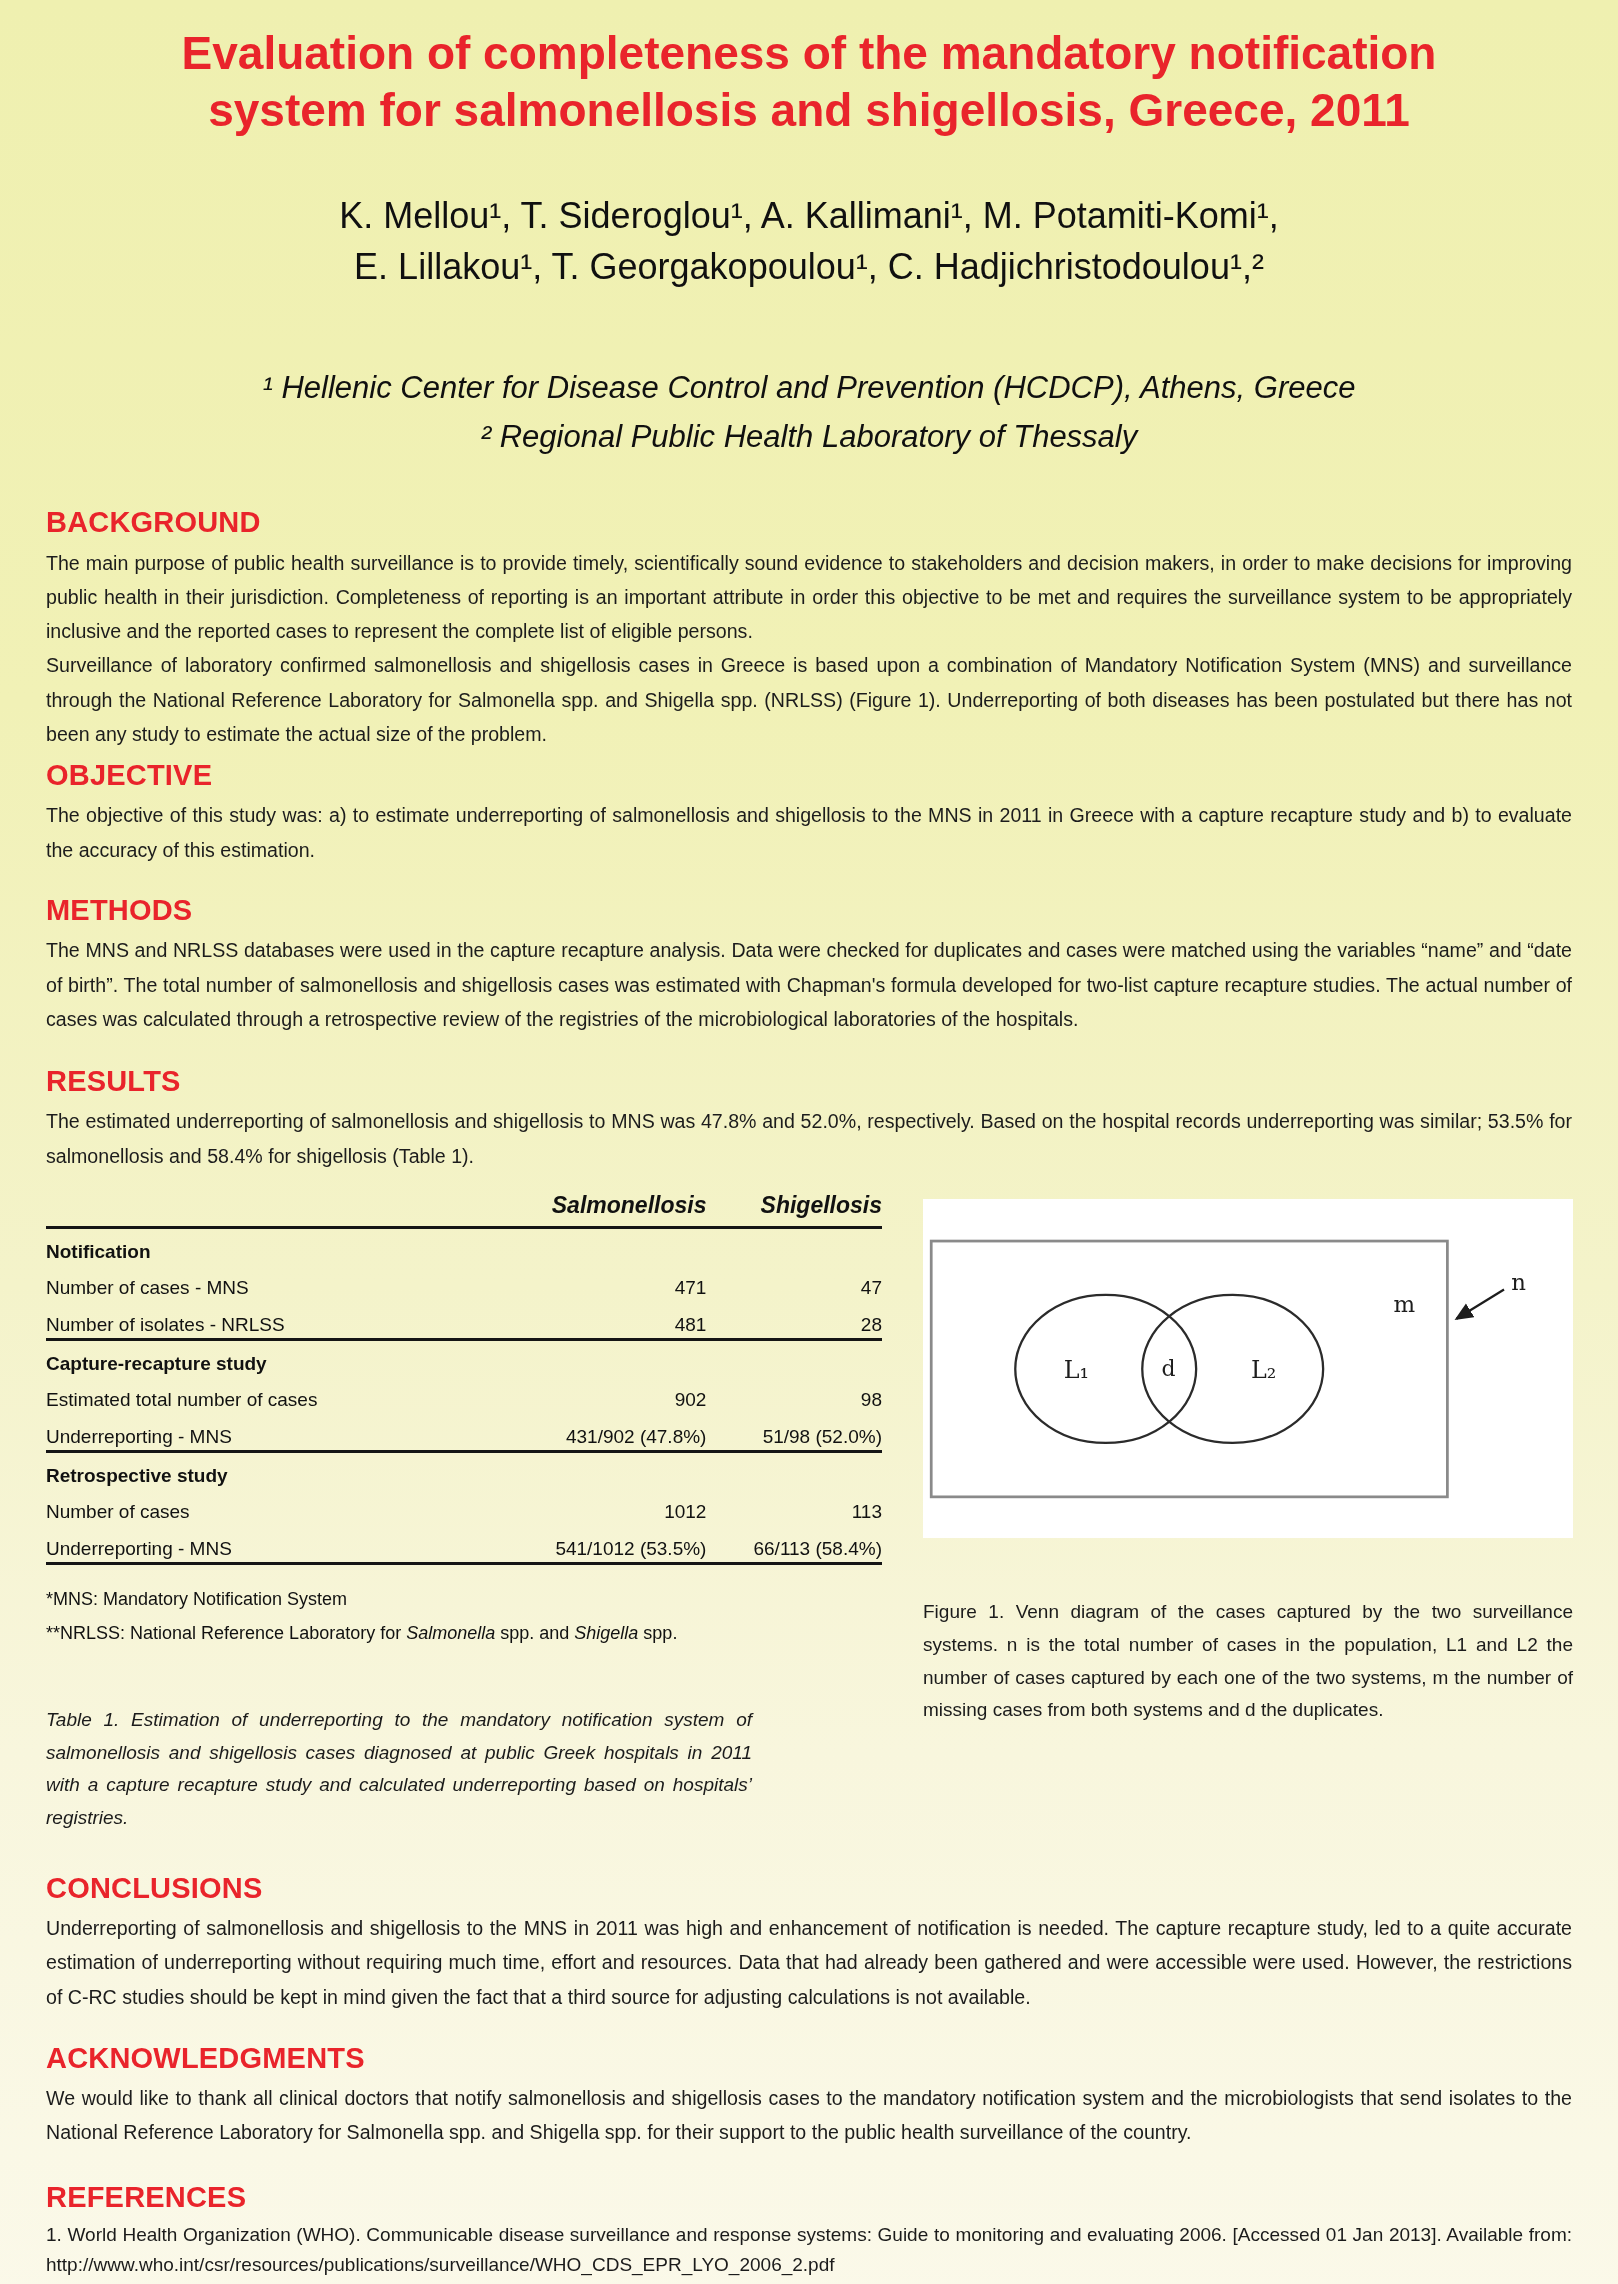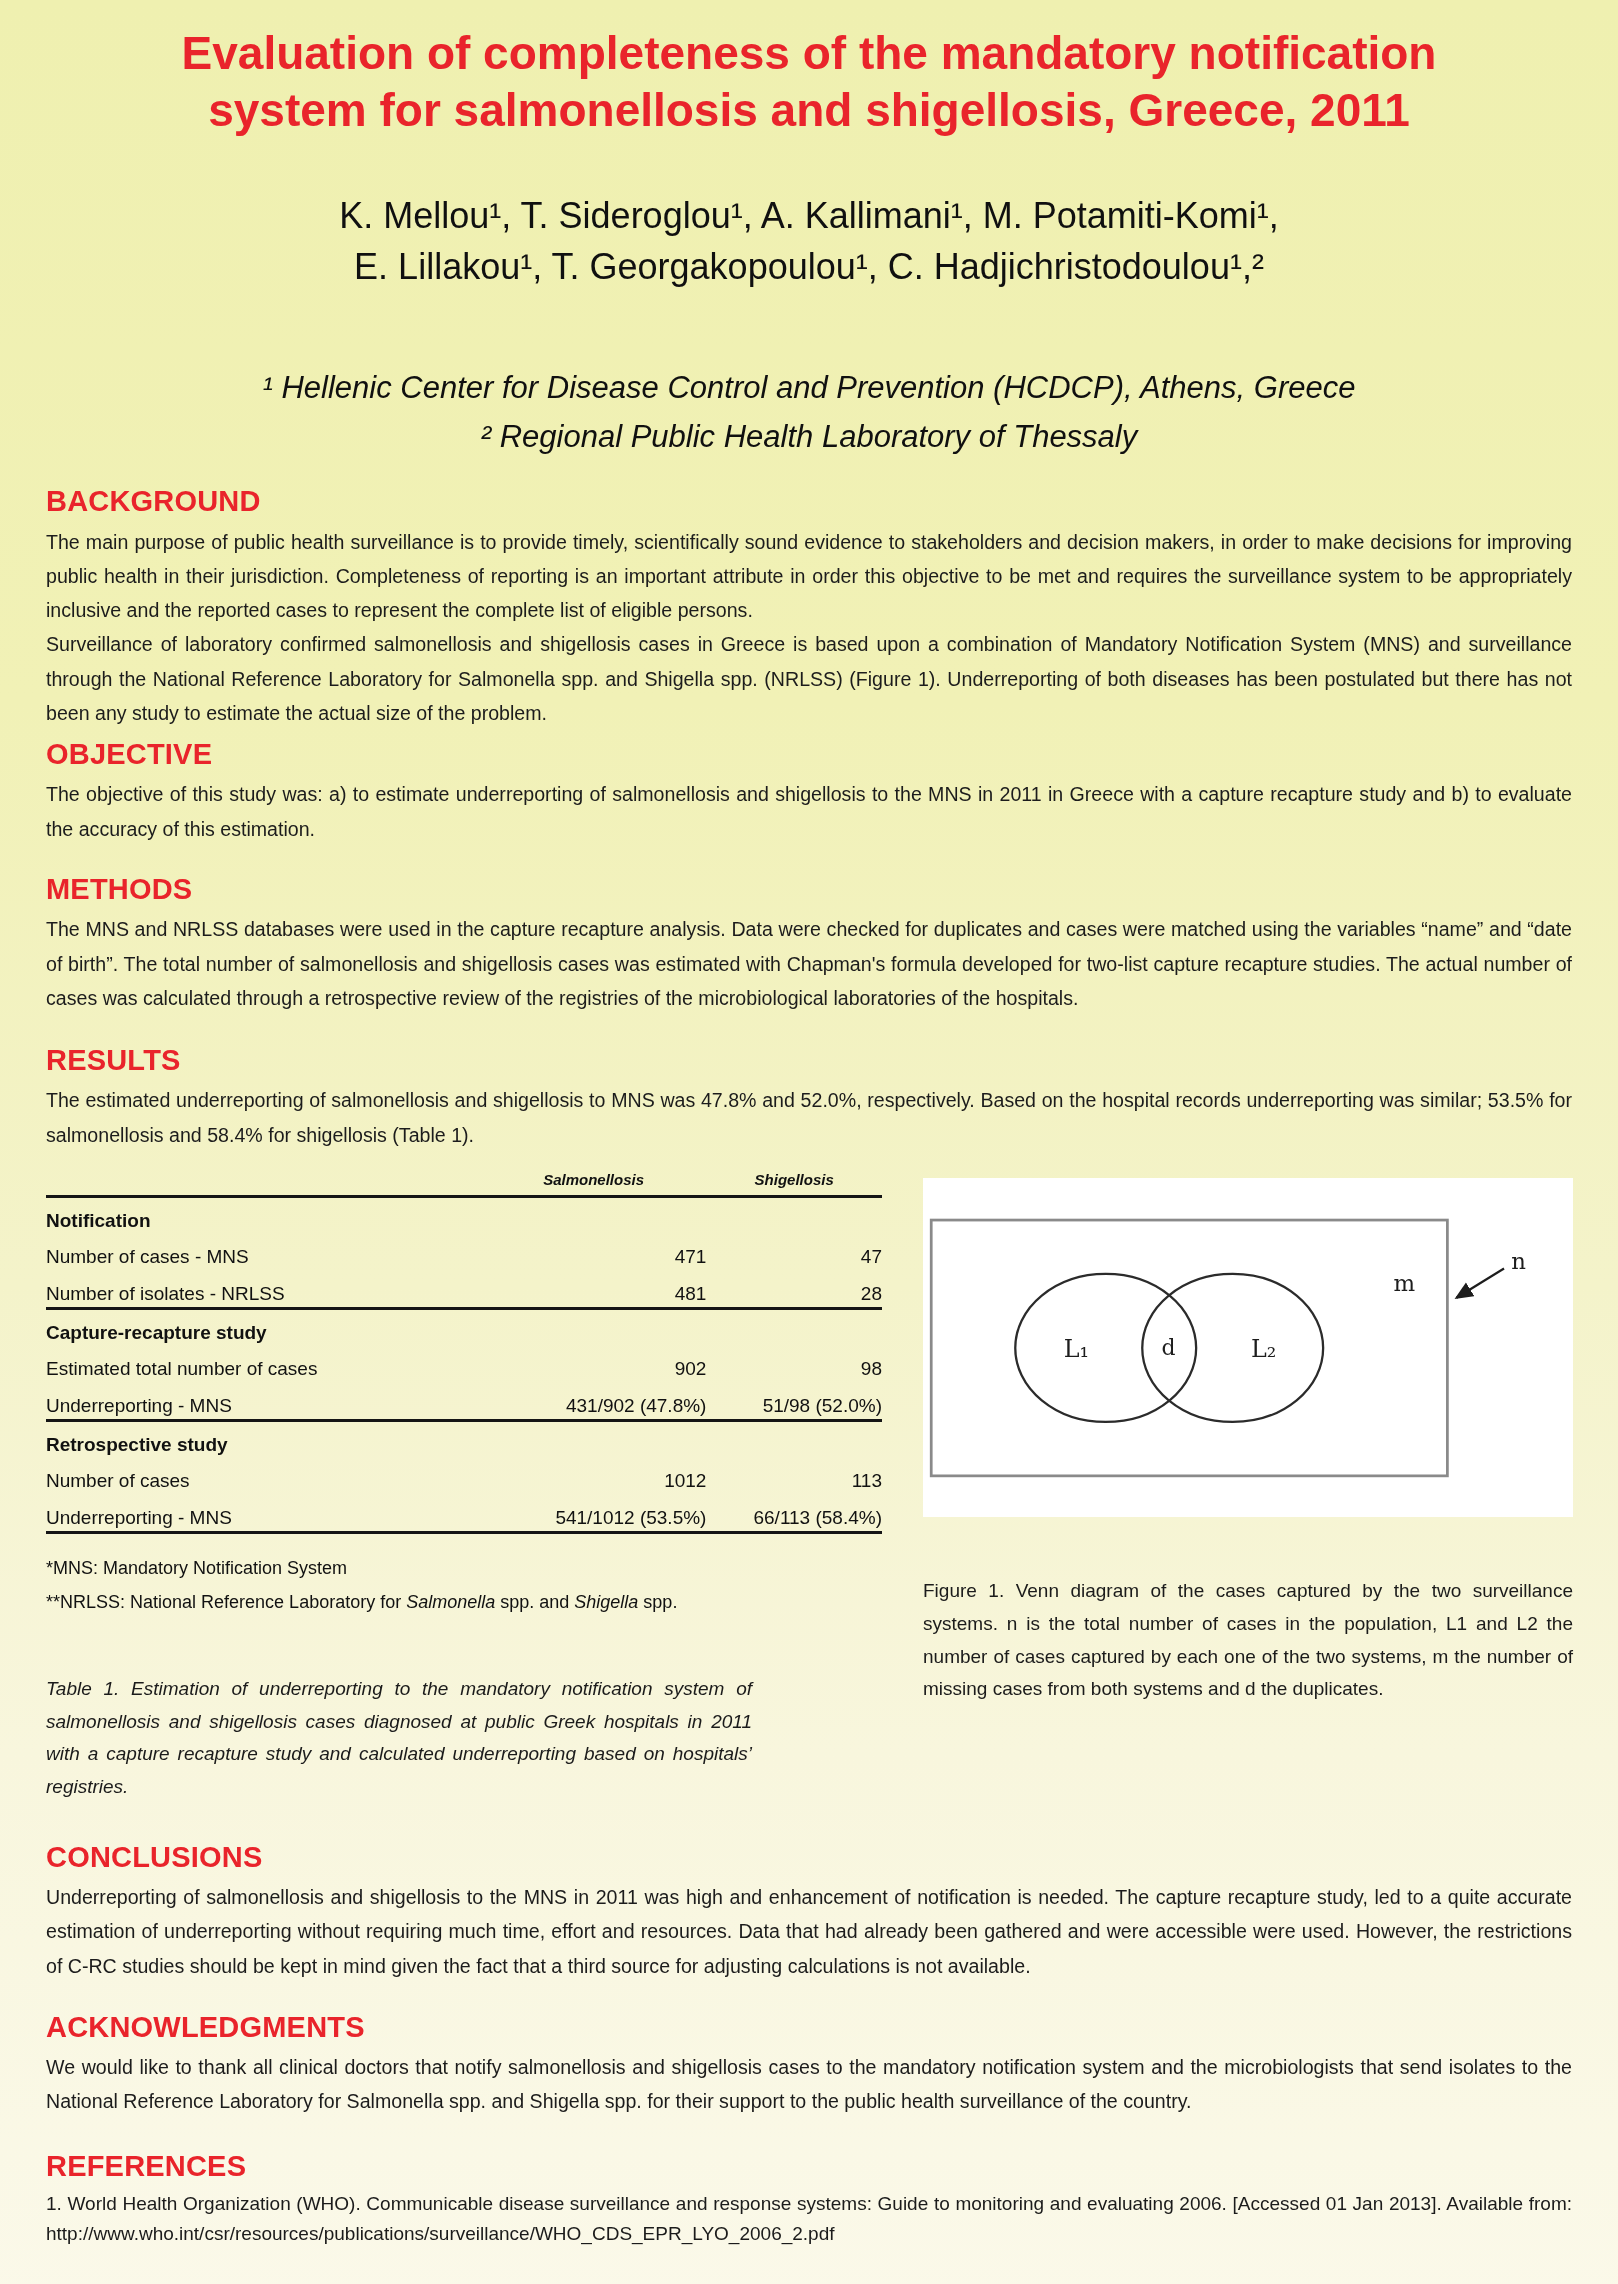--- a/index.html
+++ b/index.html
@@ -22,40 +22,40 @@
     font-size:36px;line-height:1.42;color:#101010;
   }
   .affils{
     margin:72px 0 0;text-align:center;font-style:italic;
     font-size:31px;line-height:1.58;color:#101010;
   }
   .sec-h{
     margin:0;color:#e9242b;font-weight:bold;font-size:29px;line-height:1.1;
     letter-spacing:0.2px;
   }
-  .mt-bg{margin-top:24px}
+  .mt-bg{margin-top:45px}
   .mt-obj{margin-top:9px}
   .mt-met{margin-top:28px}
   .mt-res{margin-top:30px}
   .mt-con{margin-top:38px}
   .mt-ack{margin-top:29px}
   .mt-ref{margin-top:32px}
   .body-text{
     margin:6.4px 0 0;font-size:19.6px;line-height:1.75;
     text-align:justify;color:#1c1c1c;overflow-wrap:anywhere;
   }
   .body-text p{margin:0}
   .results-cols{
     display:grid;grid-template-columns:836px 650px;column-gap:41px;
     margin-top:19px;align-items:start;
   }
   
   .tbl{font-size:19px;color:#111}
   .tbl-head{display:grid;grid-template-columns:52% 27% 21%;padding-bottom:7.3px}
-  .tbl-head .hcell{font-weight:bold;font-style:italic;text-align:center;font-size:15px}
+  .tbl-head .hcell{font-weight:bold;font-style:italic;text-align:right;font-size:23px}
   .trule{border:none;border-top:3.7px solid #151515;margin:0}
   .tsec{font-weight:bold;padding:12px 0 0;font-size:19px}
   .trow{display:grid;grid-template-columns:52% 27% 21%;padding:13.7px 0 1.8px}
   .trow .val{text-align:right}
   .tfoot{margin-top:16.4px;font-size:18px;line-height:1.9}
   .tfoot div{margin:0}
   .tbl-caption{
     margin-top:54px;font-size:19px;line-height:1.72;
     max-width:706px;text-align:justify;font-style:italic;
   }

